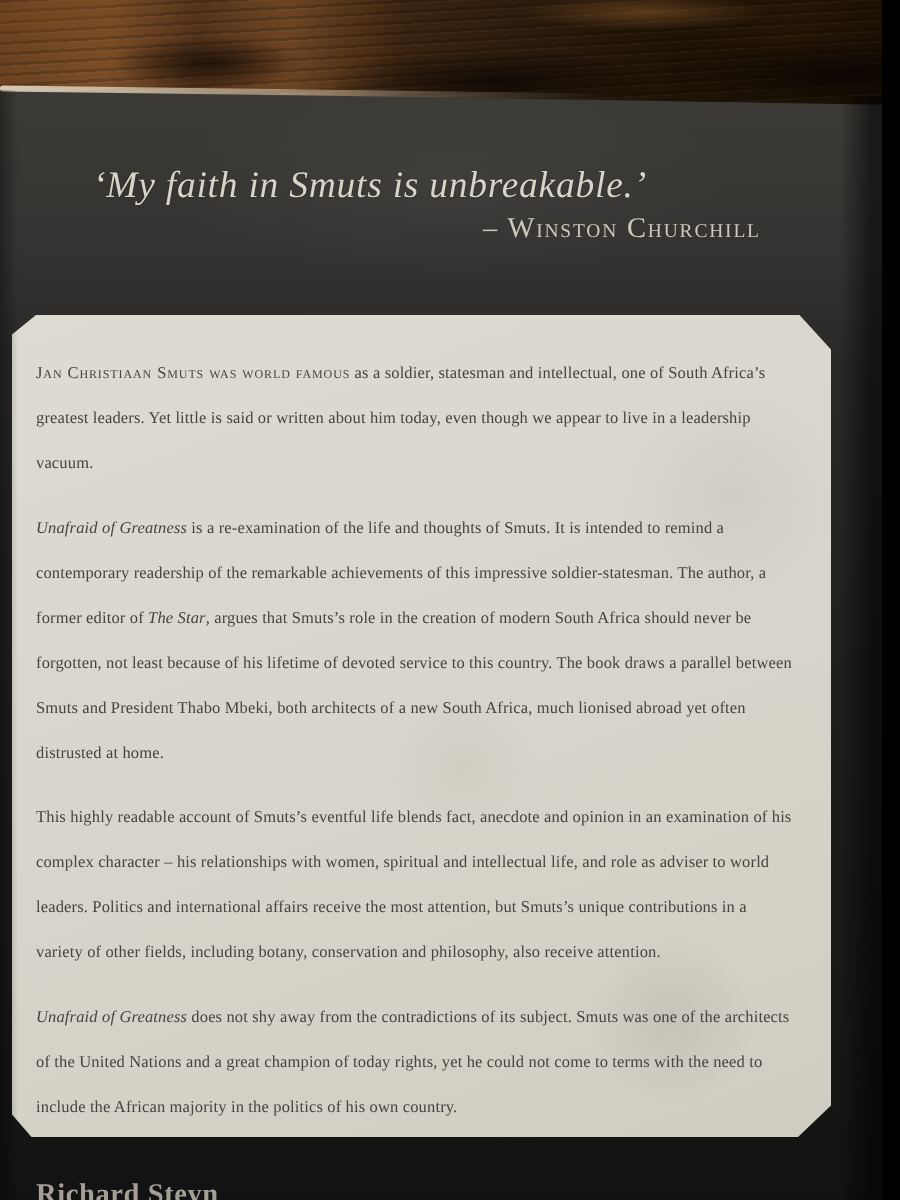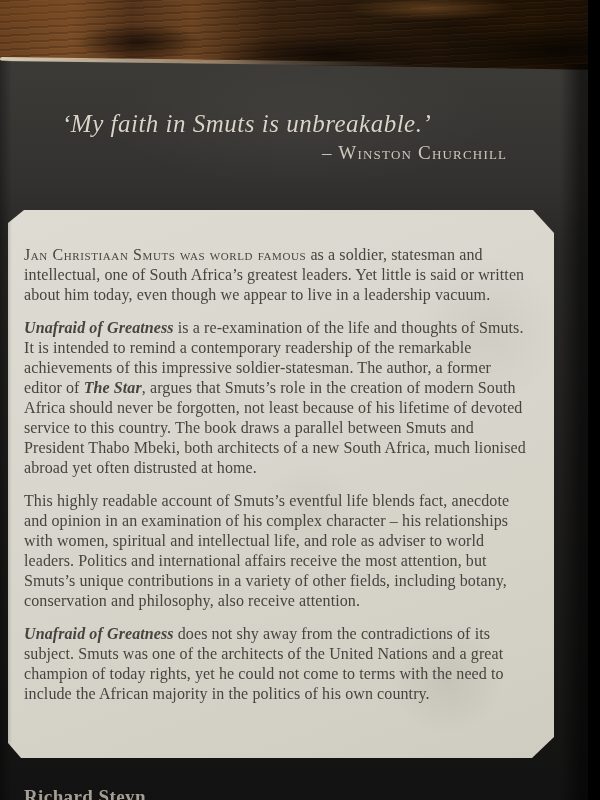--- a/index.html
+++ b/index.html
@@ -103,27 +103,27 @@
       radial-gradient(circle 70px at 440px 470px, rgba(125,120,105,0.14), transparent 80%),
       radial-gradient(circle 50px at 120px 600px, rgba(125,120,105,0.10), transparent 80%),
       radial-gradient(circle 90px at 480px 120px, rgba(125,120,105,0.10), transparent 80%),
       radial-gradient(circle 60px at 300px 300px, rgba(125,120,105,0.08), transparent 80%),
       linear-gradient(160deg, #dedbd2 0%, #d9d6cd 40%, #d4d1c7 75%, #cfccc2 100%);
     box-sizing: border-box;
     padding: 24px 26px 10px 16px;
     color: #45453f;
   }
   .panel p {
-    margin: 11px 0 13px 0;
-    font-size: 16px;
-    line-height: 20px;
+    margin: 0 0 13px 0;
+    font-size: 11px;
+    line-height: 30px;
     letter-spacing: 0.1px;
   }
   .seg-smallcaps { font-variant: small-caps; letter-spacing: 0.6px; }
-  .seg-italic    { font-style: italic; font-weight: bold; }
+  .seg-italic    { font-style: italic; }
   .seg-normal    { }
 
   
   .footer-partial {
     position: absolute;
     left: 24px; top: 786px;
     font-size: 19px;
     font-weight: bold;
     letter-spacing: 0.4px;
     color: rgba(190,185,173,0.85);

